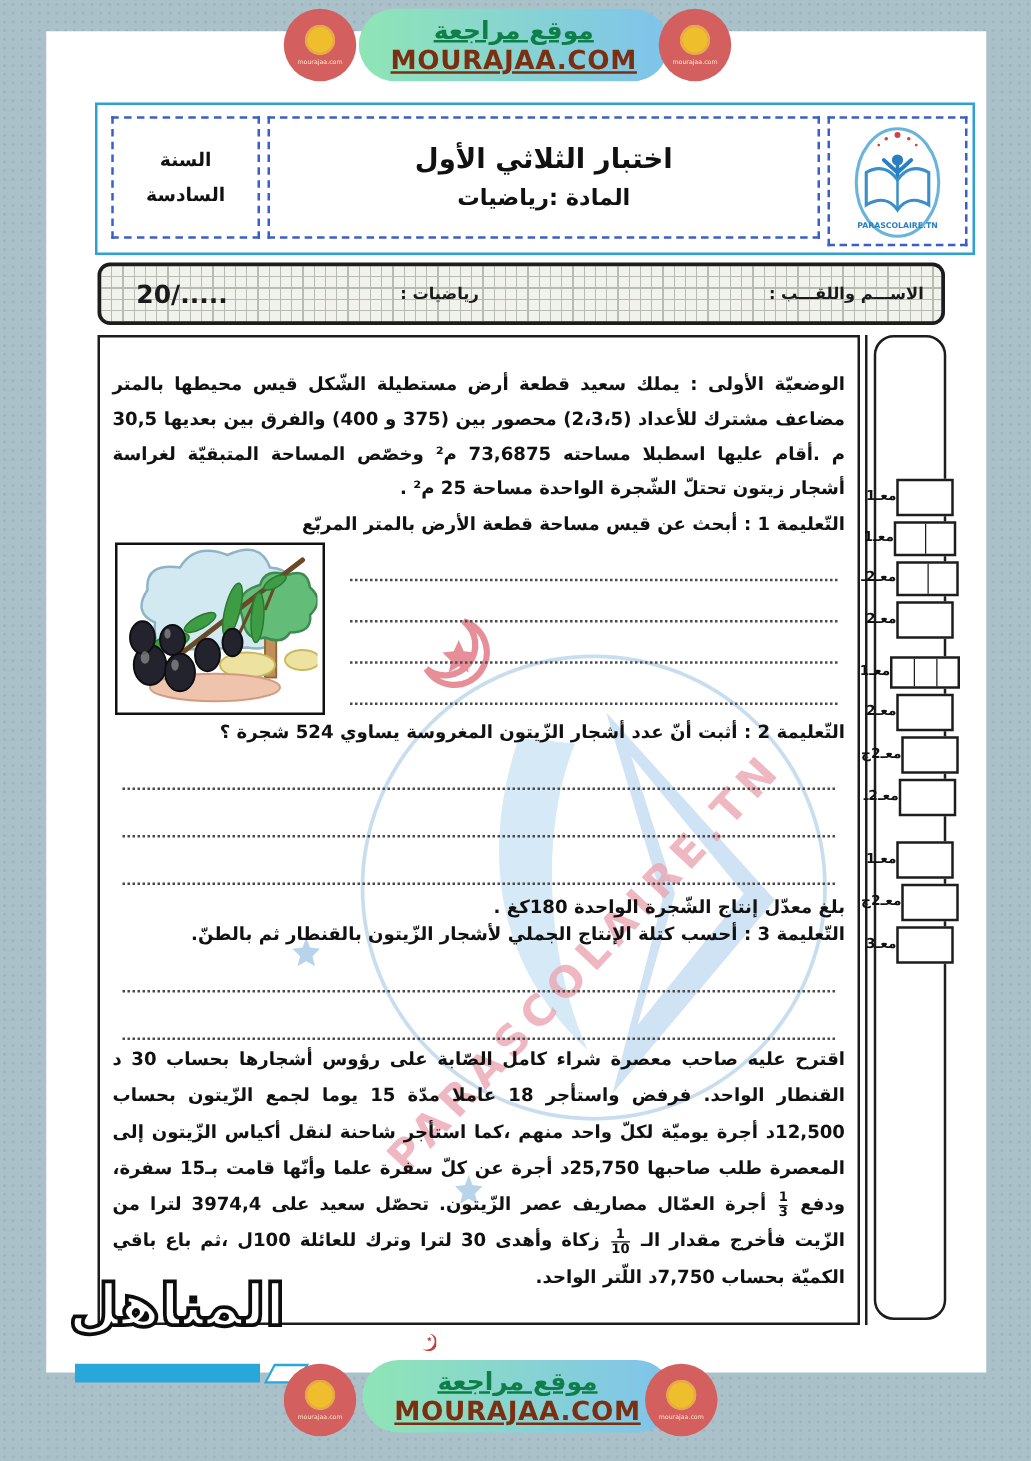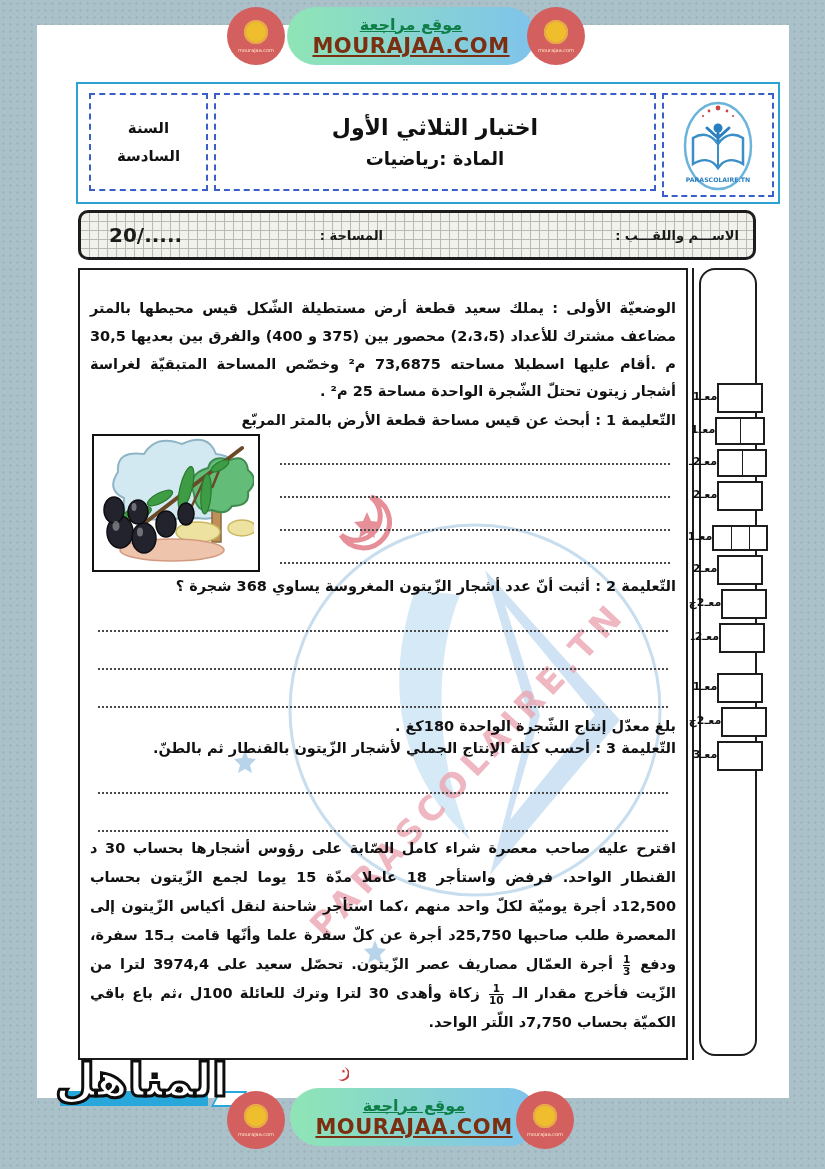--- a/index.html
+++ b/index.html
@@ -13,21 +13,21 @@
 
   
   .badge{position:absolute;width:58px;height:58px;border-radius:50%;background:#d45f5f;
     display:flex;flex-direction:column;align-items:center;justify-content:center;z-index:6;}
   .badge .badge-core{width:24px;height:24px;border-radius:50%;background:#efbe2d;
     box-shadow:0 0 0 2px #e8a84a inset;}
   .badge .badge-txt{color:#ffe9c9;font-size:5px;margin-top:3px;white-space:nowrap;}
   .pill{position:absolute;width:248px;height:58px;border-radius:30px;
     background:linear-gradient(90deg,#8fe5b5,#7fc3ec);z-index:5;
     display:flex;flex-direction:column;align-items:center;justify-content:center;}
-  .site-ar{color:#0f7f49;font-weight:bold;font-size:16px;text-decoration:underline;}
+  .site-ar{color:#0f7f49;font-weight:bold;font-size:20px;text-decoration:underline;}
   .site-domain{color:#7c2e10;font-weight:bold;font-size:21px;letter-spacing:.5px;text-decoration:underline;}
 
   
   .hdr{position:absolute;left:39px;top:57px;width:700px;height:118px;
     border:2px solid #2da0d4;background:#fff;}
   .dash{position:absolute;border:2px dashed #3a5fc8;background:#fff;}
   .year-box{left:11px;top:9px;width:115px;height:94px;display:flex;flex-direction:column;
     align-items:center;justify-content:center;gap:10px;font-weight:bold;font-size:15px;color:#111;}
   .title-box{left:136px;top:9px;width:438px;height:94px;display:flex;flex-direction:column;
     align-items:center;justify-content:center;gap:8px;color:#111;}
@@ -81,21 +81,21 @@
   .sb-item{display:flex;flex-direction:row;align-items:center;margin-bottom:3px;}
   .sb-label{font-size:11px;font-weight:bold;color:#111;line-height:1.1;}
   .sb-box{display:flex;width:42px;height:26px;border:2px solid #1d1d1d;background:#fff;margin-top:1px;}
   .sb-box.cells2{width:46px;height:24px;}
   .sb-box.cells3{width:52px;height:22px;}
   .sb-box .cell{flex:1;border-left:1.8px solid #1d1d1d;}
   .sb-box .cell:first-child{border-left:none;}
   .gap-lg{margin-top:16px;}
 
   
-  .manahil{position:absolute;left:18px;top:1028px;font-size:46px;font-weight:bold;color:#ffffff;
+  .manahil{position:absolute;left:18px;top:992px;font-size:46px;font-weight:bold;color:#ffffff;
     -webkit-text-stroke:3px #0d0d0d;letter-spacing:1px;z-index:4;}
   .manahil-bar{position:absolute;left:23px;top:1066px;width:148px;height:15px;background:#28a7db;z-index:3;}
   .manahil-skew{position:absolute;left:178px;top:1066px;width:24px;height:12px;
     border:2.5px solid #28a7db;transform:skewX(-28deg);background:#fff;z-index:3;}
   .mini-crescent{position:absolute;left:296px;top:1040px;z-index:6;}
 </style>
 </head>
 <body>
 
 <div class="badge" style="left:227px;top:7px;">
@@ -134,21 +134,21 @@
         <path d="M37 35 v16 M37 40 L26 30 M37 40 L48 30" stroke="#2a7fc0" stroke-width="3" fill="none" stroke-linecap="round"></path>
         <path d="M12 40 C22 34 31 37 37 46 C43 37 52 34 62 40 L62 66 C52 60 43 61 37 70 C31 61 22 60 12 66 Z" fill="#ffffff" stroke="#3a8fc8" stroke-width="2.5"></path>
         <path d="M37 46 L37 70" stroke="#3a8fc8" stroke-width="2"></path>
         <text x="37" y="84" text-anchor="middle" font-size="6.2" font-weight="bold" fill="#2a7fc0">PARASCOLAIRE.TN</text>
       </svg>
     </div>
   </div>
 
   <div class="strip" dir="rtl">
     <span class="name-lbl">الاســـم واللقـــب :</span>
-    <span class="grade-lbl">المساحة :</span>
+    <span class="grade-lbl">رياضيات :</span>
     <bdo dir="ltr" class="score">20/.....</bdo>
   </div>
 
   <div class="content">
 
     <svg class="wm" width="630" height="600" viewBox="0 0 630 600">
       <circle cx="400" cy="290" r="185" fill="none" stroke="#c8deee" stroke-width="3"></circle>
       <path d="M340 170 C310 260 320 350 395 420 C360 340 358 240 385 175 Z" fill="#d6e9f7"></path>
       <path d="M410 150 L545 300 L415 455 L455 300 Z" fill="#cfe3f4"></path>
       <path d="M430 185 L520 295 L435 400 L465 295 Z" fill="#ffffff"></path>
@@ -206,21 +206,21 @@
         <div class="ans-lines">
           <div class="dotline"></div>
           <div class="dotline"></div>
           <div class="dotline"></div>
           <div class="dotline"></div>
         </div>
       </div>
 
       <div class="taskline">
         <span class="tasktitle">التّعليمة 2 :</span>
-        <span>أثبت أنّ عدد أشجار الزّيتون المغروسة يساوي 368 شجرة ؟</span>
+        <span>أثبت أنّ عدد أشجار الزّيتون المغروسة يساوي 524 شجرة ؟</span>
       </div>
       <div class="lines3" style="padding:0 8px;">
         <div class="dotline"></div>
         <div class="dotline"></div>
         <div class="dotline"></div>
       </div>
 
       <div class="note-line">بلغ معدّل إنتاج الشّجرة الواحدة 180كغ .</div>
 
       <div class="taskline">

